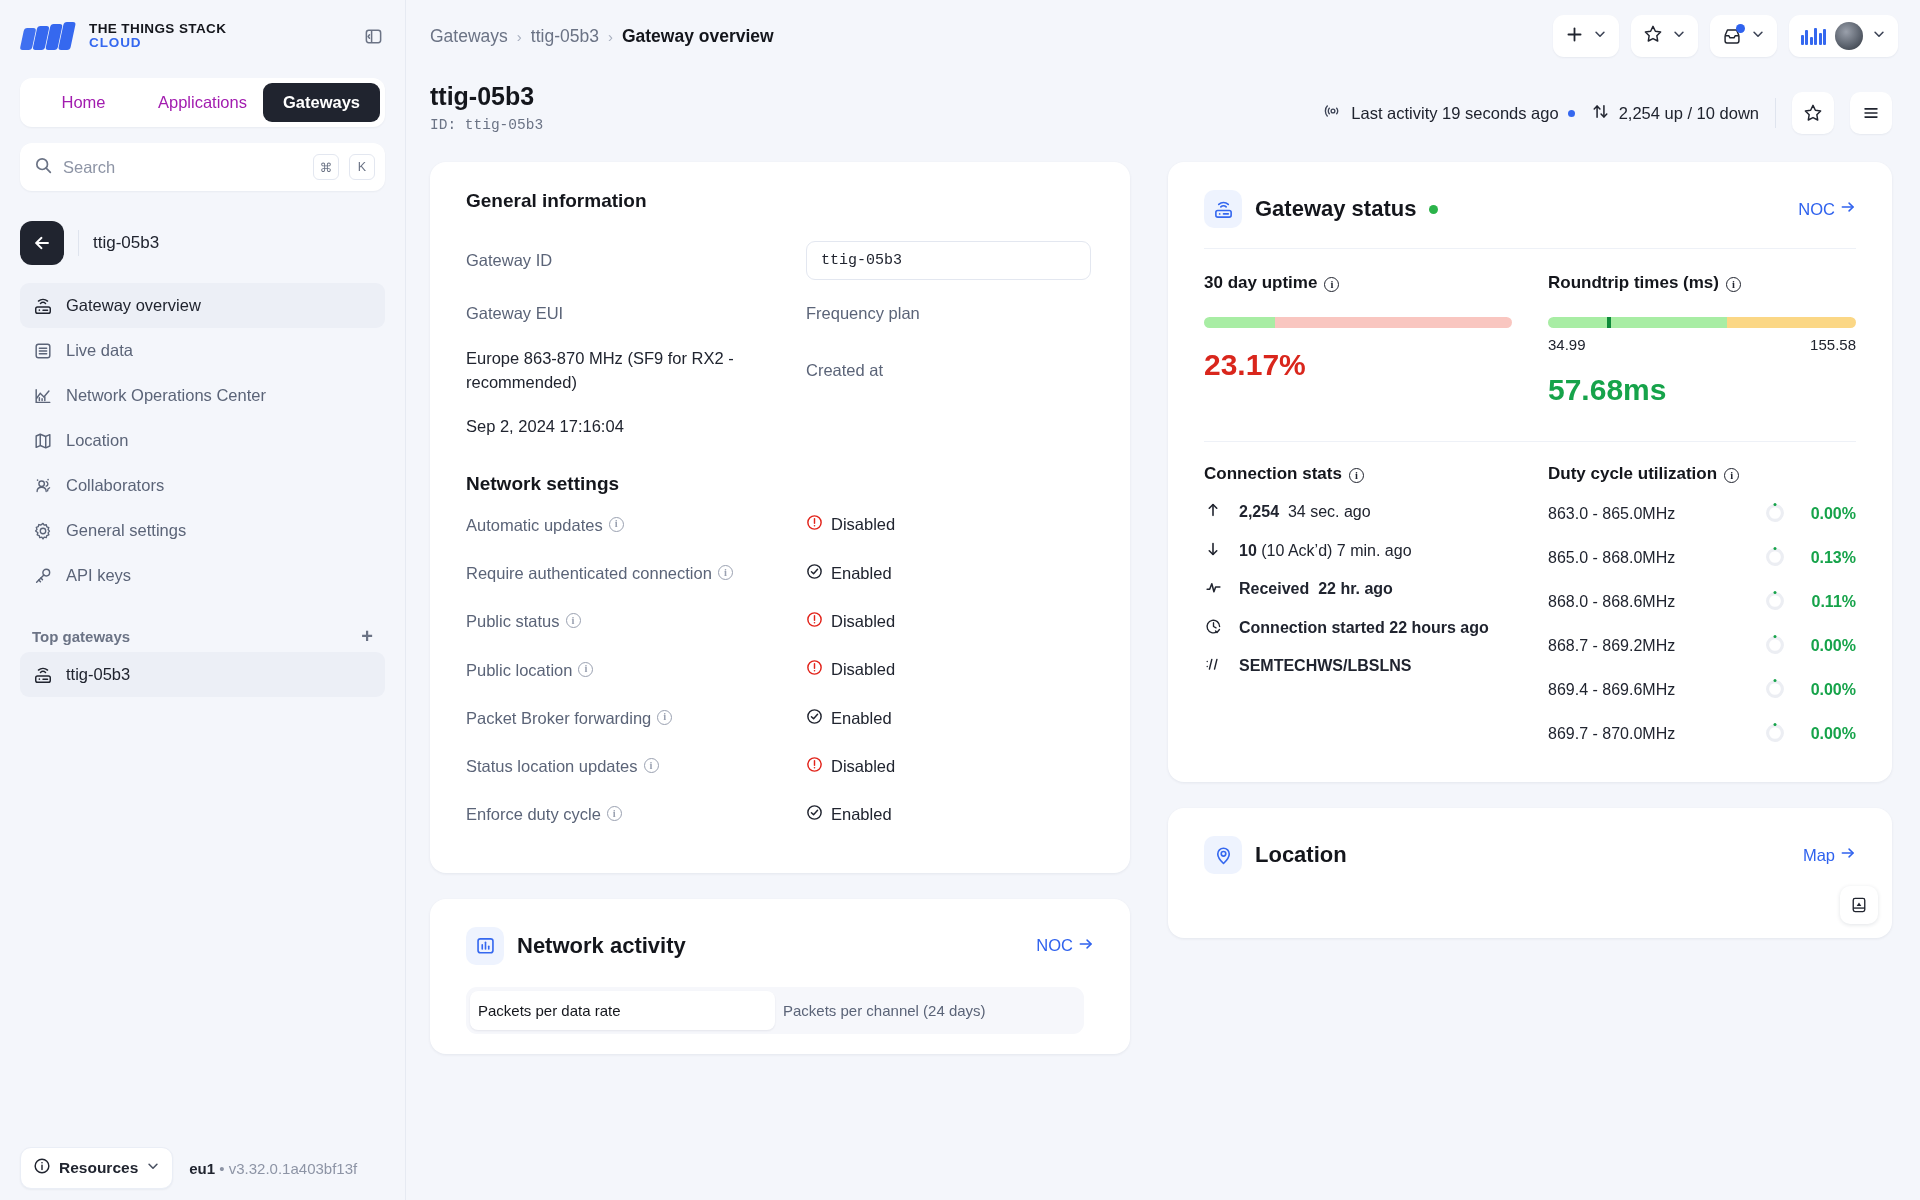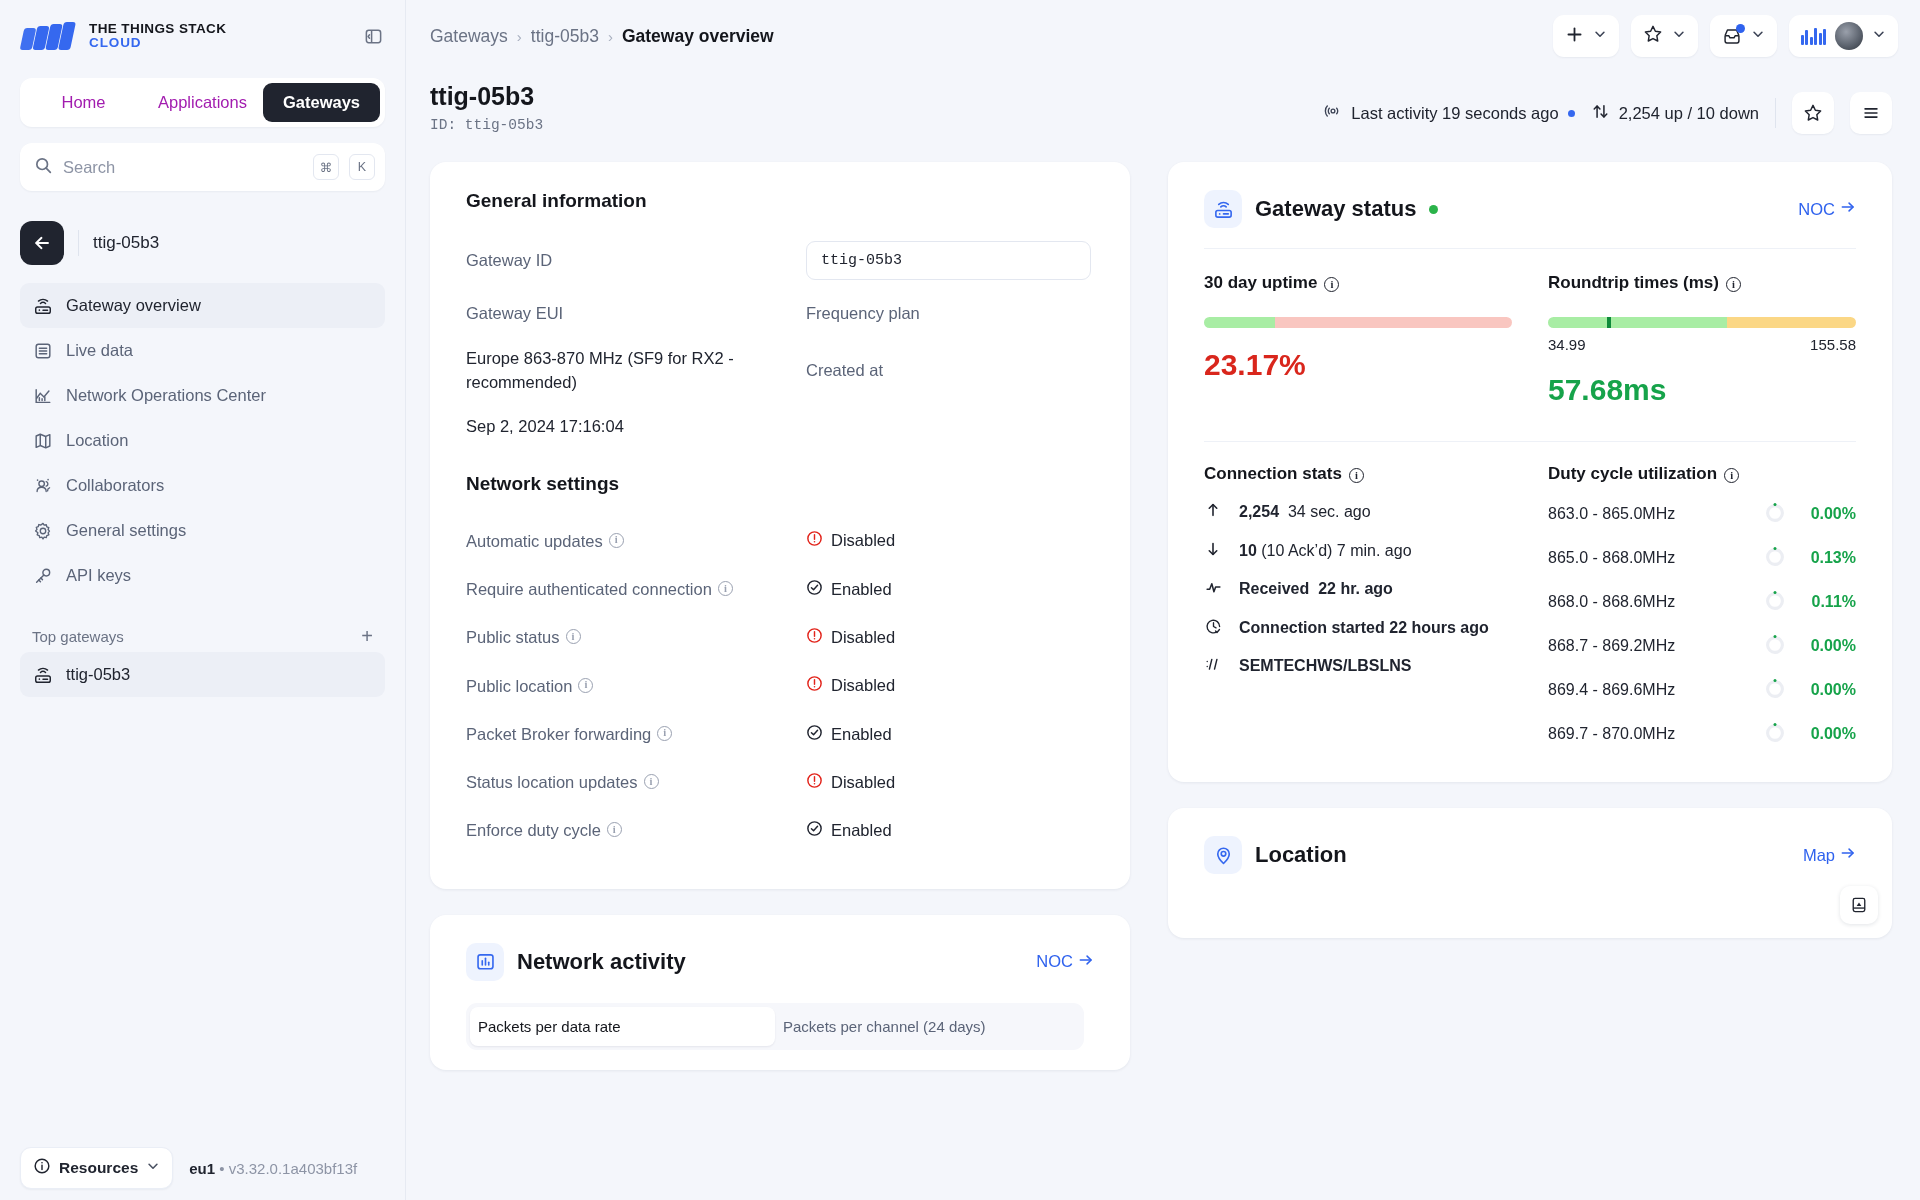--- a/index.html
+++ b/index.html
@@ -89,21 +89,21 @@
   .navitem {
     display: flex; align-items: center; gap: 13px; height: 45px;
     padding: 0 12px; border-radius: 9px; cursor: pointer;
     font-size: 16.5px; color: #5b6478;
   }
   .navitem.active { background: #eceff6; color: #20242f; }
   .navitem .ico { width: 21px; height: 21px; flex: 0 0 21px; display:flex; align-items:center; justify-content:center; }
 
   .group-head {
     margin: 28px 32px 6px 32px; display: flex; align-items: center;
-    font-size: 15px; color: #6b7385;
+    font-size: 15px; color: #6b7385; font-weight: bold;
   }
   .group-head .plus { margin-left: auto; cursor: pointer; color: #6b7385; font-size: 20px; line-height: 1; }
 
   .footer-bar {
     position: absolute; left: 0; bottom: 0; width: 406px; height: 64px;
     display: flex; align-items: center; padding: 0 20px; gap: 16px;
   }
   .res-btn {
     display: flex; align-items: center; gap: 8px; background: #fff;
     border: 1px solid #eaeef6; border-radius: 11px; padding: 9px 12px;
@@ -163,21 +163,21 @@
   .card-title { font-size: 19px; font-weight: bold; color: #14161c; }
 
   .kv { display: grid; grid-template-columns: 340px 1fr; align-items: center; row-gap: 0; }
   .kv .k { font-size: 16.5px; color: #5b6478; padding: 13px 0; }
   .kv .v { font-size: 16.5px; color: #20242f; padding: 11px 0; }
   .ro-input {
     border: 1px solid #e3e7f0; border-radius: 9px; padding: 10px 14px;
     font-family: "Liberation Mono", monospace; font-size: 15px; color: #20242f;
     background: #fff; width: 285px;
   }
-  .sec-title { font-size: 19px; font-weight: bold; color: #14161c; margin: 26px 0 22px 0; }
+  .sec-title { font-size: 19px; font-weight: bold; color: #14161c; margin: 26px 0 6px 0; }
   .kv2 { display: grid; grid-template-columns: 340px 1fr; }
   .kv2 .k {
     font-size: 16.5px; color: #5b6478; padding: 13px 0; display: flex;
     align-items: flex-start; gap: 6px; flex-wrap: wrap; max-width: 300px; line-height: 1.35;
   }
   .kv2 .v { font-size: 16.5px; padding: 13px 0; display: flex; align-items: center; gap: 8px; }
   .v.en { color: #20242f; }
   .v.dis { color: #20242f; }
   .info-i {
     display: inline-flex; width: 15px; height: 15px; border-radius: 50%;

